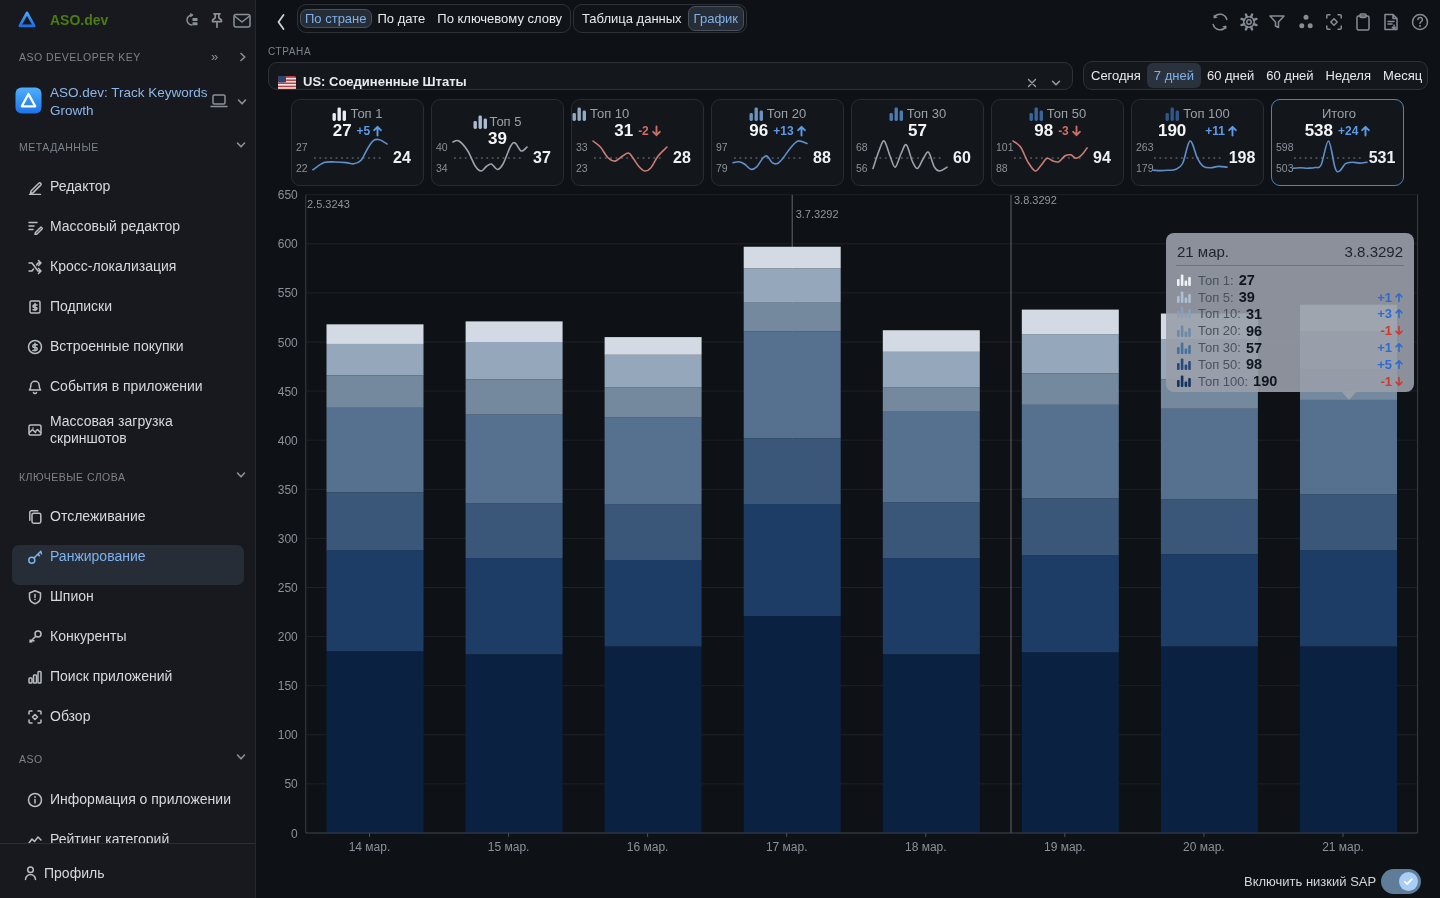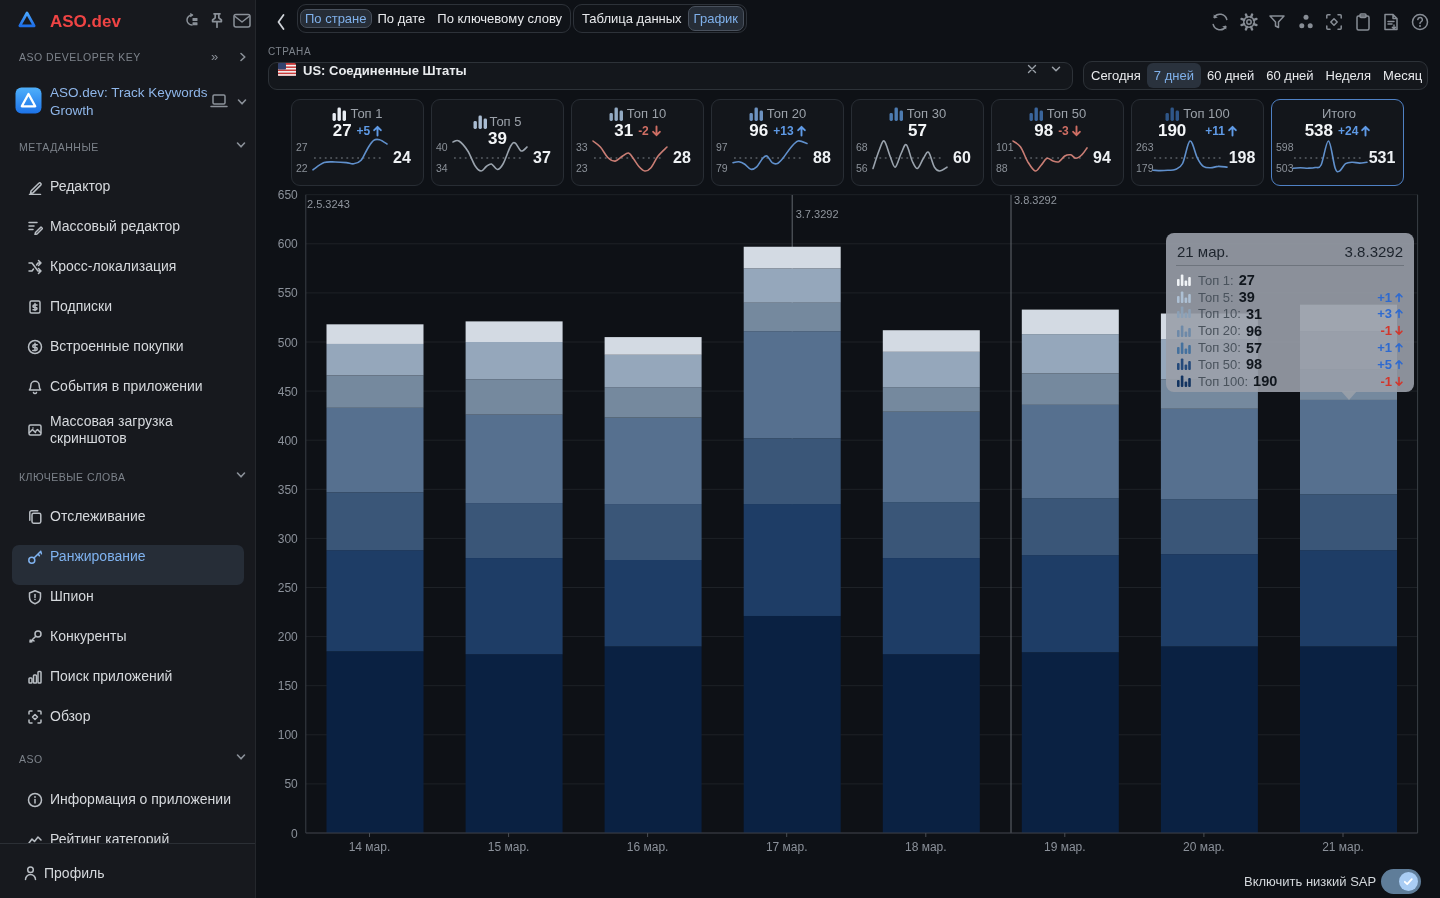--- a/index.html
+++ b/index.html
@@ -159,21 +159,21 @@
     </div>
 <div style="position:absolute;left:0;top:37px"><svg width="133" height="48" viewBox="0 0 133 48">
         <text x="4" y="14" font-size="10.5" fill="#8b9199">40</text>
         <text x="4" y="35" font-size="10.5" fill="#8b9199">34</text>
         <line x1="22" y1="21" x2="91" y2="21" stroke="#5a5f66" stroke-width="1.5" stroke-dasharray="1.8,3.6"></line>
         <path d="M21.0,5.0 C22.0,4.8 24.5,2.5 26.9,4.0 C29.4,5.5 33.1,9.8 35.8,14.0 C38.5,18.2 41.0,25.7 43.2,29.0 C45.4,32.3 47.3,33.9 49.1,34.0 C51.0,34.1 52.6,30.7 54.3,29.5 C56.0,28.3 57.6,26.5 59.5,27.0 C61.3,27.5 63.4,32.6 65.4,32.5 C67.4,32.4 69.1,30.4 71.3,26.5 C73.5,22.6 76.7,12.4 78.7,9.0 C80.7,5.6 81.4,5.2 83.2,6.0 C84.9,6.8 87.1,13.3 89.1,14.0 C91.1,14.7 94.0,10.7 95.0,10.0" fill="none" stroke="#9aa3ad" stroke-width="1.6" stroke-linecap="round"></path>
         <text x="110" y="26" text-anchor="middle" font-size="16" font-weight="bold" fill="#eef1f4">37</text>
       </svg></div>
 </div>
 <div style="position:absolute;left:571px;top:99px;width:131px;height:85px;background:#13161b;border:1px solid #282d34;border-radius:9px">
-<div style="display:flex;align-items:center;justify-content:center;gap:3px;margin-top:6px;height:15px">
+<div style="display:flex;align-items:center;gap:3px;margin-top:6px;height:15px">
       <span style="display:flex;align-items:center">
         <svg width="15" height="14" viewBox="0 0 15 14">
           <rect x="0.5" y="6" width="3.4" height="8" rx="1.4" fill="#92a9c2"></rect>
           <rect x="5.5" y="0.5" width="3.4" height="13.5" rx="1.4" fill="#92a9c2"></rect>
           <rect x="10.6" y="3.5" width="3.4" height="10.5" rx="1.4" fill="#92a9c2"></rect>
         </svg>
       </span>
       <span style="font-size:13px;color:#9ba1a9">Топ 10</span>
     </div>
 <div style="display:flex;align-items:center;justify-content:center;height:18px;margin-top:1px">
@@ -484,21 +484,21 @@
     <path d="M4 2.5 h8 l4 4 V17.5 h-12z M12 2.5 v4 h4" stroke="#878d95" stroke-width="1.5" fill="none" stroke-linecap="round" stroke-linejoin="round"></path>
     <path d="M7 9.5 h6 M7 12 h4" stroke="#878d95" stroke-width="1.5" fill="none" stroke-linecap="round" stroke-linejoin="round"></path>
     <path d="M13 13 v4 m-1.7-1.7 1.7 1.7 1.7-1.7" stroke="#878d95" stroke-width="1.4" fill="none" stroke-linecap="round" stroke-linejoin="round"></path>
   </svg>
 <svg width="20" height="20" viewBox="0 0 20 20" style="position:absolute;left:1409.5px;top:12px">
     <circle cx="10" cy="10" r="7.5" stroke="#878d95" stroke-width="1.5" fill="none" stroke-linecap="round" stroke-linejoin="round"></circle>
     <path d="M7.8 7.6 a2.3 2.3 0 1 1 3.2 2.3 c-0.8 0.35-1 0.8-1 1.6" stroke="#878d95" stroke-width="1.5" fill="none" stroke-linecap="round" stroke-linejoin="round"></path>
     <circle cx="10" cy="14" r="1" fill="#878d95"></circle>
   </svg>
 <div style="position:absolute;left:268px;top:46px;font-size:10px;letter-spacing:0.6px;color:#7d838b">СТРАНА</div>
-<div style="position:absolute;left:268px;top:62px;width:805px;height:28px;background:#14171c;border:1px solid #2d3238;border-radius:9px;box-sizing:border-box;display:flex;align-items:flex-start">
+<div style="position:absolute;left:268px;top:62px;width:805px;height:28px;background:#14171c;border:1px solid #2d3238;border-radius:9px;box-sizing:border-box;display:flex;align-items:flex-end">
  <svg width="18" height="13" viewBox="0 0 18 13" style="margin-left:9px">
       <rect width="18" height="13" rx="1.5" fill="#c93a3a"></rect>
       <g fill="#f2f2f2">
         <rect y="1.85" width="18" height="1.55"></rect>
         <rect y="4.95" width="18" height="1.55"></rect>
         <rect y="8.05" width="18" height="1.55"></rect>
         <rect y="11.15" width="18" height="1.55"></rect>
       </g>
       <rect width="8" height="6.5" rx="1" fill="#32426e"></rect>
     </svg>
@@ -529,21 +529,21 @@
 <div style="position:absolute;left:0;top:0;width:256px;height:898px;background:#17191e;border-right:1px solid #24272c;box-sizing:border-box;overflow:hidden">
 <svg width="20" height="20" viewBox="0 0 20 20" style="position:absolute;left:17px;top:10px">
 <defs>
         <linearGradient id="lg1" x1="0" y1="0" x2="0" y2="1">
           <stop offset="0" stop-color="#4aa6ff"></stop>
           <stop offset="1" stop-color="#1e6fe8"></stop>
         </linearGradient>
       </defs>
 <path d="M10 3 L17.2 15.8 H2.8 Z" fill="none" stroke="url(#lg1)" stroke-width="2.7" stroke-linejoin="round"></path>
     </svg>
-<div style="position:absolute;left:50px;top:12px;font-size:17px;font-weight:bold;color:#ef4444">ASO.dev</div>
+<div style="position:absolute;left:50px;top:12px;font-size:14px;font-weight:bold;color:#4d7c0f">ASO.dev</div>
 <svg width="17" height="17" viewBox="0 0 17 17" style="position:absolute;left:182px;top:12px">
       <path d="M10 3 a4.5 4.5 0 1 0 0 10" stroke="#8b9199" stroke-width="1.5" fill="none" stroke-linecap="round"></path>
       <path d="M8.2 1.6 L10.3 3 8.2 4.6" stroke="#8b9199" stroke-width="1.4" fill="none"></path>
       <rect x="10.5" y="6" width="5" height="3" rx="0.5" fill="#8b9199"></rect>
       <rect x="10.5" y="10.2" width="5" height="3" rx="0.5" fill="#8b9199"></rect>
     </svg>
 <svg width="16" height="17" viewBox="0 0 16 17" style="position:absolute;left:209px;top:12px">
       <path d="M5 1.8 h6 M6.2 1.8 v4 L3.6 8 v1.6 h8.8 V8 L9.8 5.8 v-4 M8 9.6 V15.2" stroke="#8b9199" stroke-width="1.7" fill="none" stroke-linecap="round" stroke-linejoin="round"></path>
     </svg>
 <svg width="18" height="16" viewBox="0 0 18 16" style="position:absolute;left:233px;top:13px">

